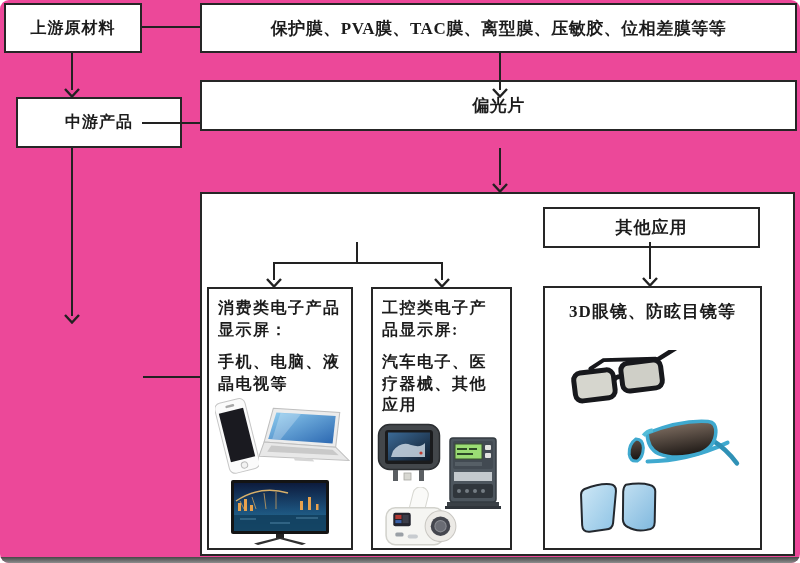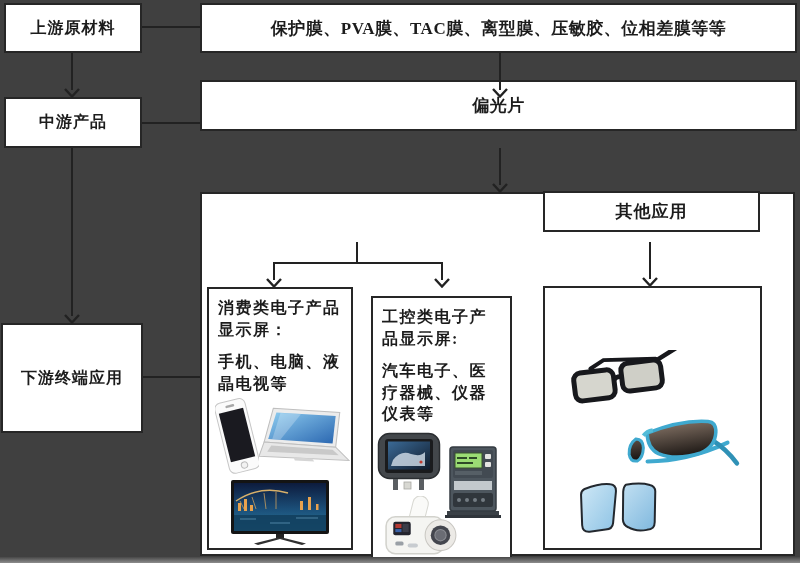--- a/index.html
+++ b/index.html
@@ -1,18 +1,18 @@
 <!DOCTYPE html>
 <html><head>
 <meta charset="utf-8">
 <style>
   html,body{margin:0;padding:0;background:#fff;}
   .canvas{
-    position:relative;width:800px;height:563px;background:#404040;overflow:hidden;
-    font-family:"Liberation Serif","DejaVu Serif",serif;color:#1c1c1c;font-weight:bold;
+    position:relative;width:800px;height:563px;background:#ec4899;overflow:hidden;
+    font-family:"Liberation Serif","DejaVu Serif",serif;color:#1c1c1c;font-weight:bold;border-radius:9px;
   }
   .box{
     position:absolute;box-sizing:border-box;background:#fff;border:2px solid #262626;
   }
   .label-box{display:flex;align-items:center;justify-content:center;text-align:center;}
   .label-box span{font-size:16px;letter-spacing:1px;}
   .wide-box span{font-size:17px;letter-spacing:0.5px;text-align:center;}
   .sub-box span{font-size:17px;letter-spacing:1px;}
   .container-box{border-width:2px;}
   .content-box p{margin:0;padding:0 8px 0 9px;font-size:16px;line-height:21.5px;letter-spacing:1.5px;}
@@ -34,34 +34,31 @@
 
 <div class="canvas">
 
   <div class="box label-box" style="left:4px;top:3px;width:138px;height:50px">
     <span>上游原材料</span>
   </div>
   <div class="box label-box wide-box" style="left:200px;top:3px;width:597px;height:50px">
     <span>保护膜、PVA膜、TAC膜、离型膜、压敏胶、位相差膜等等</span>
   </div>
 
-  <div class="box label-box" style="left:4px;top:97px;width:138px;height:51px">
+  <div class="box label-box" style="left:16px;top:97px;width:166px;height:51px">
     <span>中游产品</span>
   </div>
   <div class="box label-box wide-box" style="left:200px;top:80px;width:597px;height:51px">
     <span>偏光片</span>
   </div>
 
-  <div class="box label-box" style="left:1px;top:323px;width:142px;height:110px">
-    <span>下游终端应用</span>
-  </div>
 
   <div class="box container-box" style="left:200px;top:192px;width:595px;height:364px"></div>
 
-  <div class="box label-box sub-box" style="left:543px;top:191px;width:217px;height:41px">
+  <div class="box label-box sub-box" style="left:543px;top:207px;width:217px;height:41px">
     <span>其他应用</span>
   </div>
 
   <div class="hline" style="left:142px;top:26px;width:58px"></div>
   <div class="hline" style="left:142px;top:122px;width:58px"></div>
   <div class="hline" style="left:143px;top:376px;width:57px"></div>
 
   <div class="vline" style="left:71px;top:53px;height:37px"></div>
   <svg class="chev" style="left:64px;top:88px" viewBox="0 0 16 10">
       <polyline points="1,1 8,8.5 15,1" fill="none" stroke="#222" stroke-width="2.4"></polyline>
@@ -151,23 +148,23 @@
         <line x1="10" y1="40" x2="26" y2="40"></line>
           <line x1="40" y1="44" x2="60" y2="44"></line>
           <line x1="66" y1="39" x2="88" y2="39"></line>
       </g>
       <rect x="46" y="55" width="8" height="4" fill="#222"></rect>
       <polygon points="28,66 52,59.5 48,58.5 24,64.5" fill="#303030"></polygon>
       <polygon points="72,66 48,59.5 52,58.5 76,64.5" fill="#303030"></polygon>
     </svg>
   </div>
 
-  <div class="box content-box" style="left:371px;top:296px;width:141px;height:263px">
+  <div class="box content-box" style="left:371px;top:287px;width:141px;height:263px">
     <p class="first">工控类电子产品显示屏:</p>
-    <p class="second">汽车电子、医疗器械、仪器仪表等</p>
+    <p class="second">汽车电子、医疗器械、其他应用</p>
 
     <svg class="img" style="left:4px;top:134px;width:64px;height:60px" viewBox="0 0 64 60">
       <defs>
         <linearGradient id="hr1" x1="0" y1="0" x2="1" y2="1">
           <stop offset="0" stop-color="#3b6a96"></stop>
             <stop offset="1" stop-color="#101c2c"></stop>
         </linearGradient>
       </defs>
       <rect x="1.5" y="1.5" width="61" height="45" rx="11" fill="#43474b" stroke="#2b2e31" stroke-width="1.5"></rect>
       <rect x="8" y="7" width="48" height="34" rx="3" fill="#1a1b1d"></rect>
@@ -214,20 +211,21 @@
       <rect x="10" y="25" width="17" height="13" rx="2" fill="#23242e"></rect>
       <rect x="12" y="27" width="6" height="4" fill="#b43a34"></rect>
       <rect x="12" y="32" width="6" height="3" fill="#3a62a8"></rect>
       <rect x="19" y="27" width="6" height="8" fill="#3b3d49"></rect>
       <rect x="12" y="44" width="8" height="4" rx="1.5" fill="#9aa0a6"></rect>
       <rect x="24" y="46" width="10" height="4" rx="2" fill="#c8ccd0"></rect>
     </svg>
   </div>
 
   <div class="box" style="left:543px;top:286px;width:219px;height:264px">
+    <div class="center-label">3D眼镜、防眩目镜等</div>
 
     <svg class="img" style="left:16px;top:62px;width:122px;height:58px" viewBox="0 0 120 58">
       <g transform="rotate(-7 60 30)">
         <path d="M96,15 L117,5" stroke="#17181c" stroke-width="4.5" stroke-linecap="round"></path>
         <path d="M30,15 L44,8 L96,13" stroke="#17181c" stroke-width="4" fill="none" stroke-linecap="round"></path>
         <rect x="12" y="18" width="40" height="28" rx="7" fill="#d6d6ce" stroke="#17181c" stroke-width="5"></rect>
         <rect x="60" y="14" width="40" height="28" rx="7" fill="#cfcfc7" stroke="#17181c" stroke-width="5"></rect>
         <path d="M52,29 Q56,25 60,27" stroke="#17181c" stroke-width="4.5" fill="none"></path>
       </g>
     </svg>

